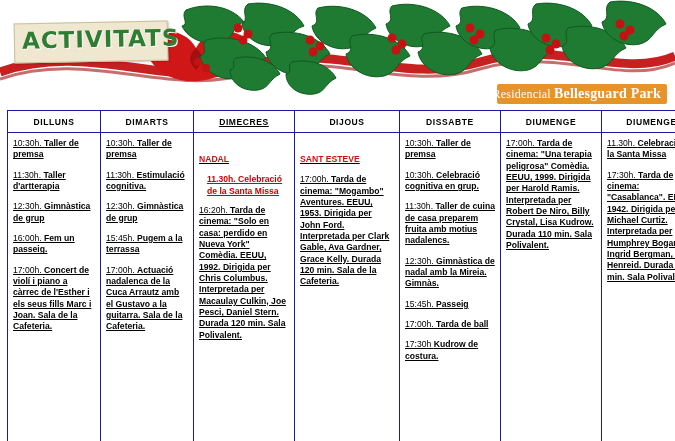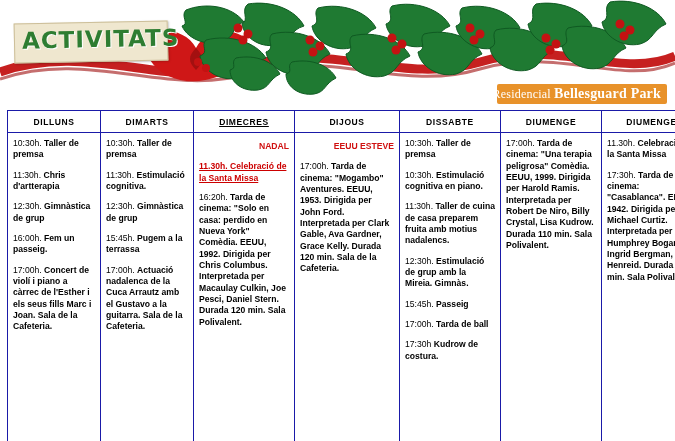--- a/index.html
+++ b/index.html
@@ -101,44 +101,45 @@
     font-weight: bold;
     letter-spacing: 0.6px;
     color: #000000;
     padding: 3px 2px;
   }
   table.cal td {
     height: 300px;
     font-size: 8.6px;
     line-height: 1.32;
     color: #000000;
+    text-decoration: underline;
   }
   .ev {
     margin: 0 0 9px 0;
   }
   .ev:last-child {
     margin-bottom: 0;
   }
   .ev .t {
     font-weight: normal;
   }
   .ev .b {
     font-weight: bold;
   }
   .special {
     color: #d01010;
     font-weight: bold;
-    text-align: right;
-    margin: 3px 0 9px 0;
+    text-align: left;
+    margin: 16px 0 9px 0;
   }
   .redline {
     color: #cc0000;
     font-weight: bold;
     text-decoration: underline;
-    margin: 0 0 8px 0;
+    margin: 0 0 8px 8px;
   }
   .col-dl { width: 88px; }
   .col-dm { width: 88px; }
   .col-dc { width: 96px; text-decoration: underline; }
   .col-dj { width: 100px; }
   .col-dv { width: 96px; }
   .col-ds { width: 96px; }
   .col-dg { width: 95px; }
 </style>
 </head>
@@ -216,21 +217,21 @@
         <th class="col-dv">DISSABTE</th>
         <th class="col-ds">DIUMENGE</th>
         <th class="col-dg">DIUMENGE</th>
       </tr>
     </thead>
     <tbody>
       <tr>
         <td>
           <div>
             <p class="ev"><span class="t">10:30h. </span><span class="b">Taller de premsa</span></p>
-            <p class="ev"><span class="t">11:30h. </span><span class="b">Chris d'artterapia</span></p>
+            <p class="ev"><span class="t">11:30h. </span><span class="b">Taller d'artterapia</span></p>
             <p class="ev"><span class="t">12:30h. </span><span class="b">Gimnàstica de grup</span></p>
             <p class="ev"><span class="t">16:00h. </span><span class="b">Fem un passeig.</span></p>
             <p class="ev"><span class="t">17:00h. </span><span class="b">Concert de violí i piano a càrrec de l'Esther i els seus fills  Marc i Joan. Sala de la Cafeteria.</span></p>
           </div>
         </td>
 
         <td>
           <div>
             <p class="ev"><span class="t">10:30h. </span><span class="b">Taller de premsa</span></p>
             <p class="ev"><span class="t">11:30h. </span><span class="b">Estimulació cognitiva.</span></p>
@@ -242,32 +243,32 @@
 
         <td>
           <p class="special">NADAL</p>
           <p class="redline">11.30h. Celebració de la Santa Missa</p>
           <div>
             <p class="ev"><span class="t">16:20h. </span><span class="b">Tarda de cinema: "Solo en casa: perdido en Nueva York"  Comèdia. EEUU, 1992. Dirigida per Chris Columbus. Interpretada per Macaulay Culkin, Joe Pesci, Daniel Stern. Durada 120 min. Sala Polivalent.</span></p>
           </div>
         </td>
 
         <td>
-          <p class="special">EEUU ESTEVE</p>
+          <p class="special">SANT ESTEVE</p>
           <div>
             <p class="ev"><span class="t">17:00h. </span><span class="b">Tarda de cinema: "Mogambo" Aventures. EEUU, 1953. Dirigida per John Ford. Interpretada per Clark Gable, Ava Gardner, Grace Kelly. Durada 120 min. Sala de la Cafeteria.</span></p>
           </div>
         </td>
 
         <td>
           <div>
             <p class="ev"><span class="t">10:30h. </span><span class="b">Taller de premsa</span></p>
-            <p class="ev"><span class="t">10:30h. </span><span class="b">Estimulació cognitiva en piano.</span></p>
+            <p class="ev"><span class="t">10:30h. </span><span class="b">Celebració cognitiva en grup.</span></p>
             <p class="ev"><span class="t">11:30h. </span><span class="b">Taller de cuina de casa preparem fruita amb motius  nadalencs.</span></p>
-            <p class="ev"><span class="t">12:30h. </span><span class="b">Estimulació de grup amb la Mireia. Gimnàs.</span></p>
+            <p class="ev"><span class="t">12:30h. </span><span class="b">Gimnàstica de nadal amb la Mireia. Gimnàs.</span></p>
             <p class="ev"><span class="t">15:45h. </span><span class="b">Passeig</span></p>
             <p class="ev"><span class="t">17:00h. </span><span class="b">Tarda de ball</span></p>
             <p class="ev"><span class="t">17:30h </span><span class="b">Kudrow de costura.</span></p>
           </div>
         </td>
 
         <td>
           <div>
             <p class="ev"><span class="t">17:00h. </span><span class="b">Tarda de cinema: "Una terapia peligrosa" Comèdia. EEUU, 1999. Dirigida per Harold Ramis. Interpretada per Robert De Niro, Billy Crystal, Lisa Kudrow. Durada 110 min. Sala Polivalent.</span></p>
           </div>

